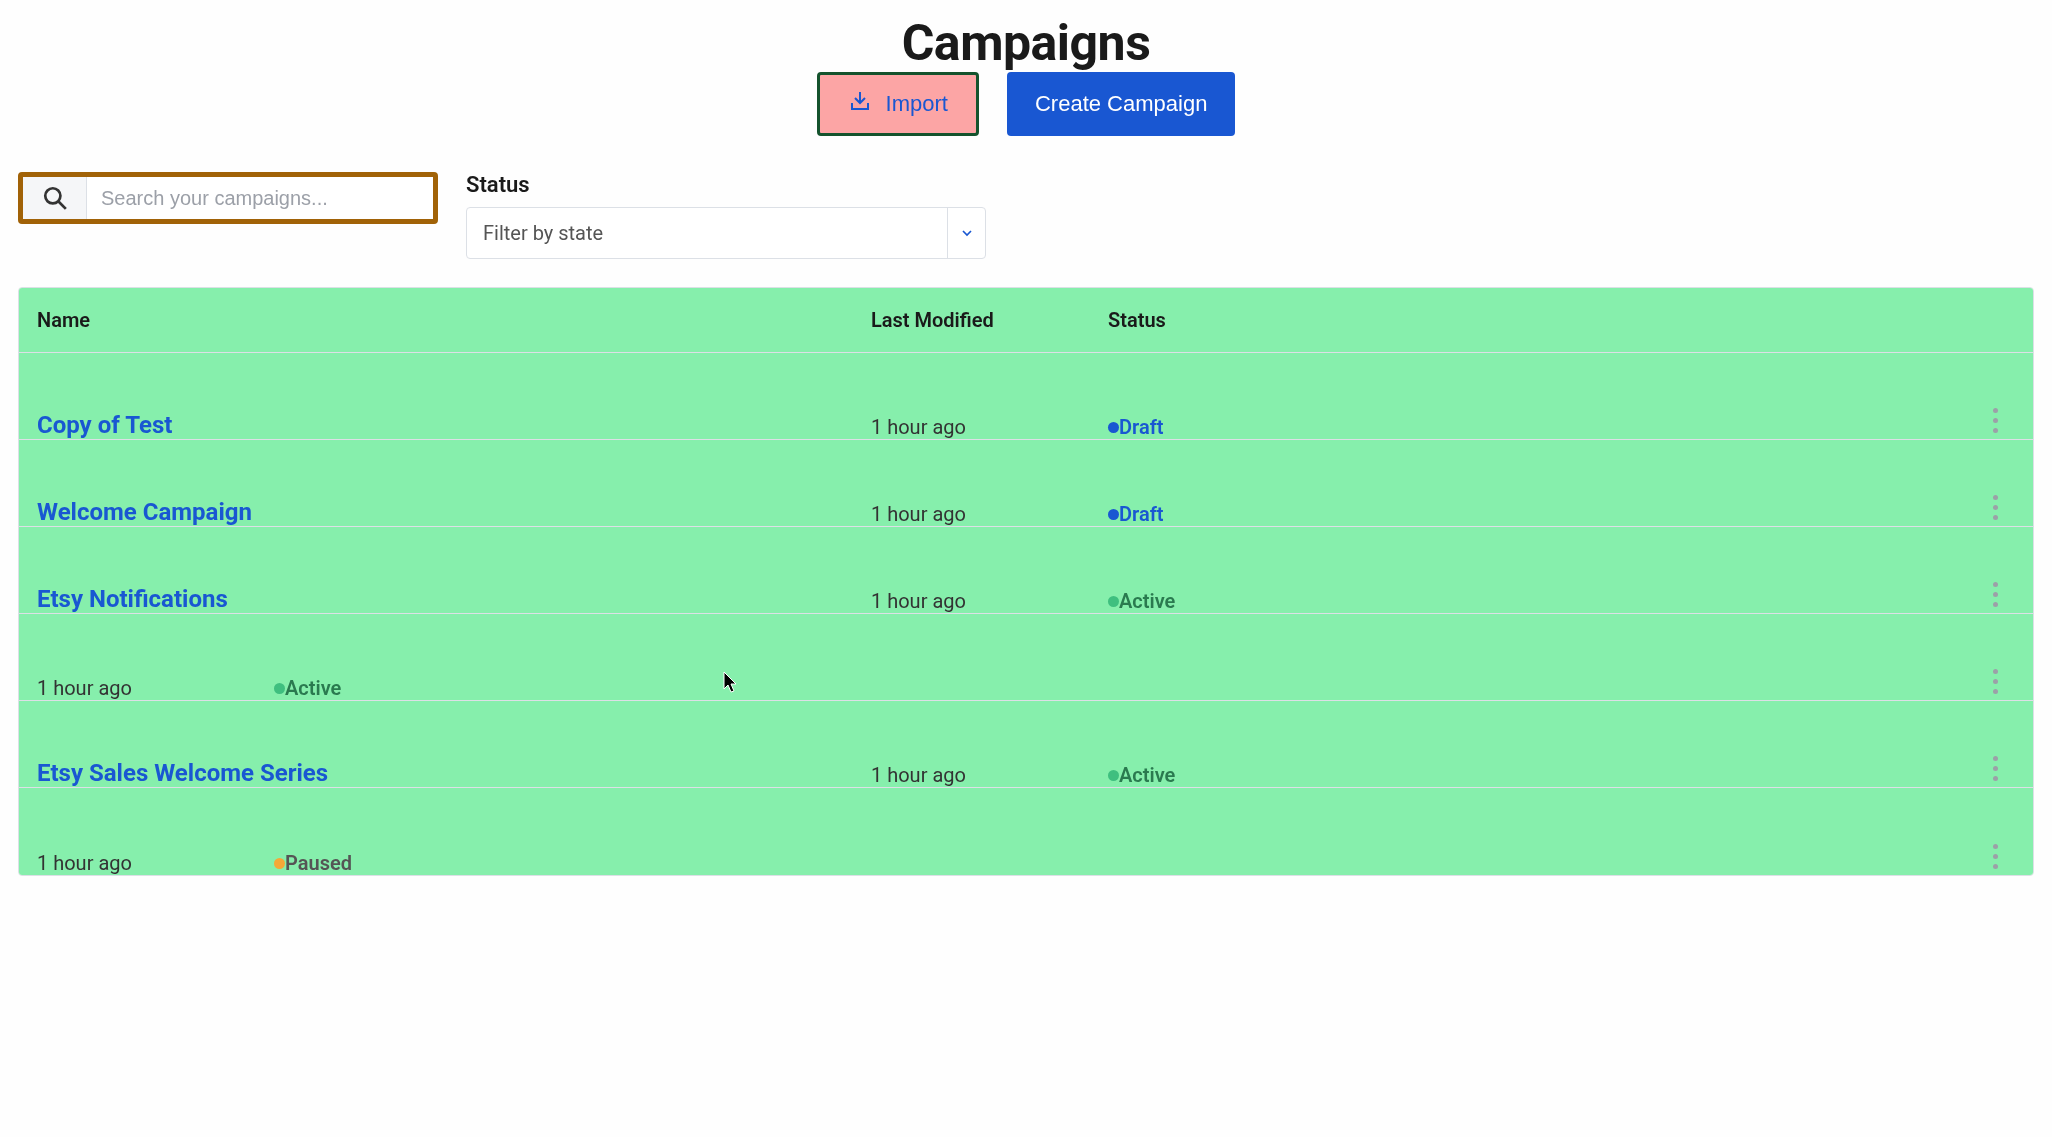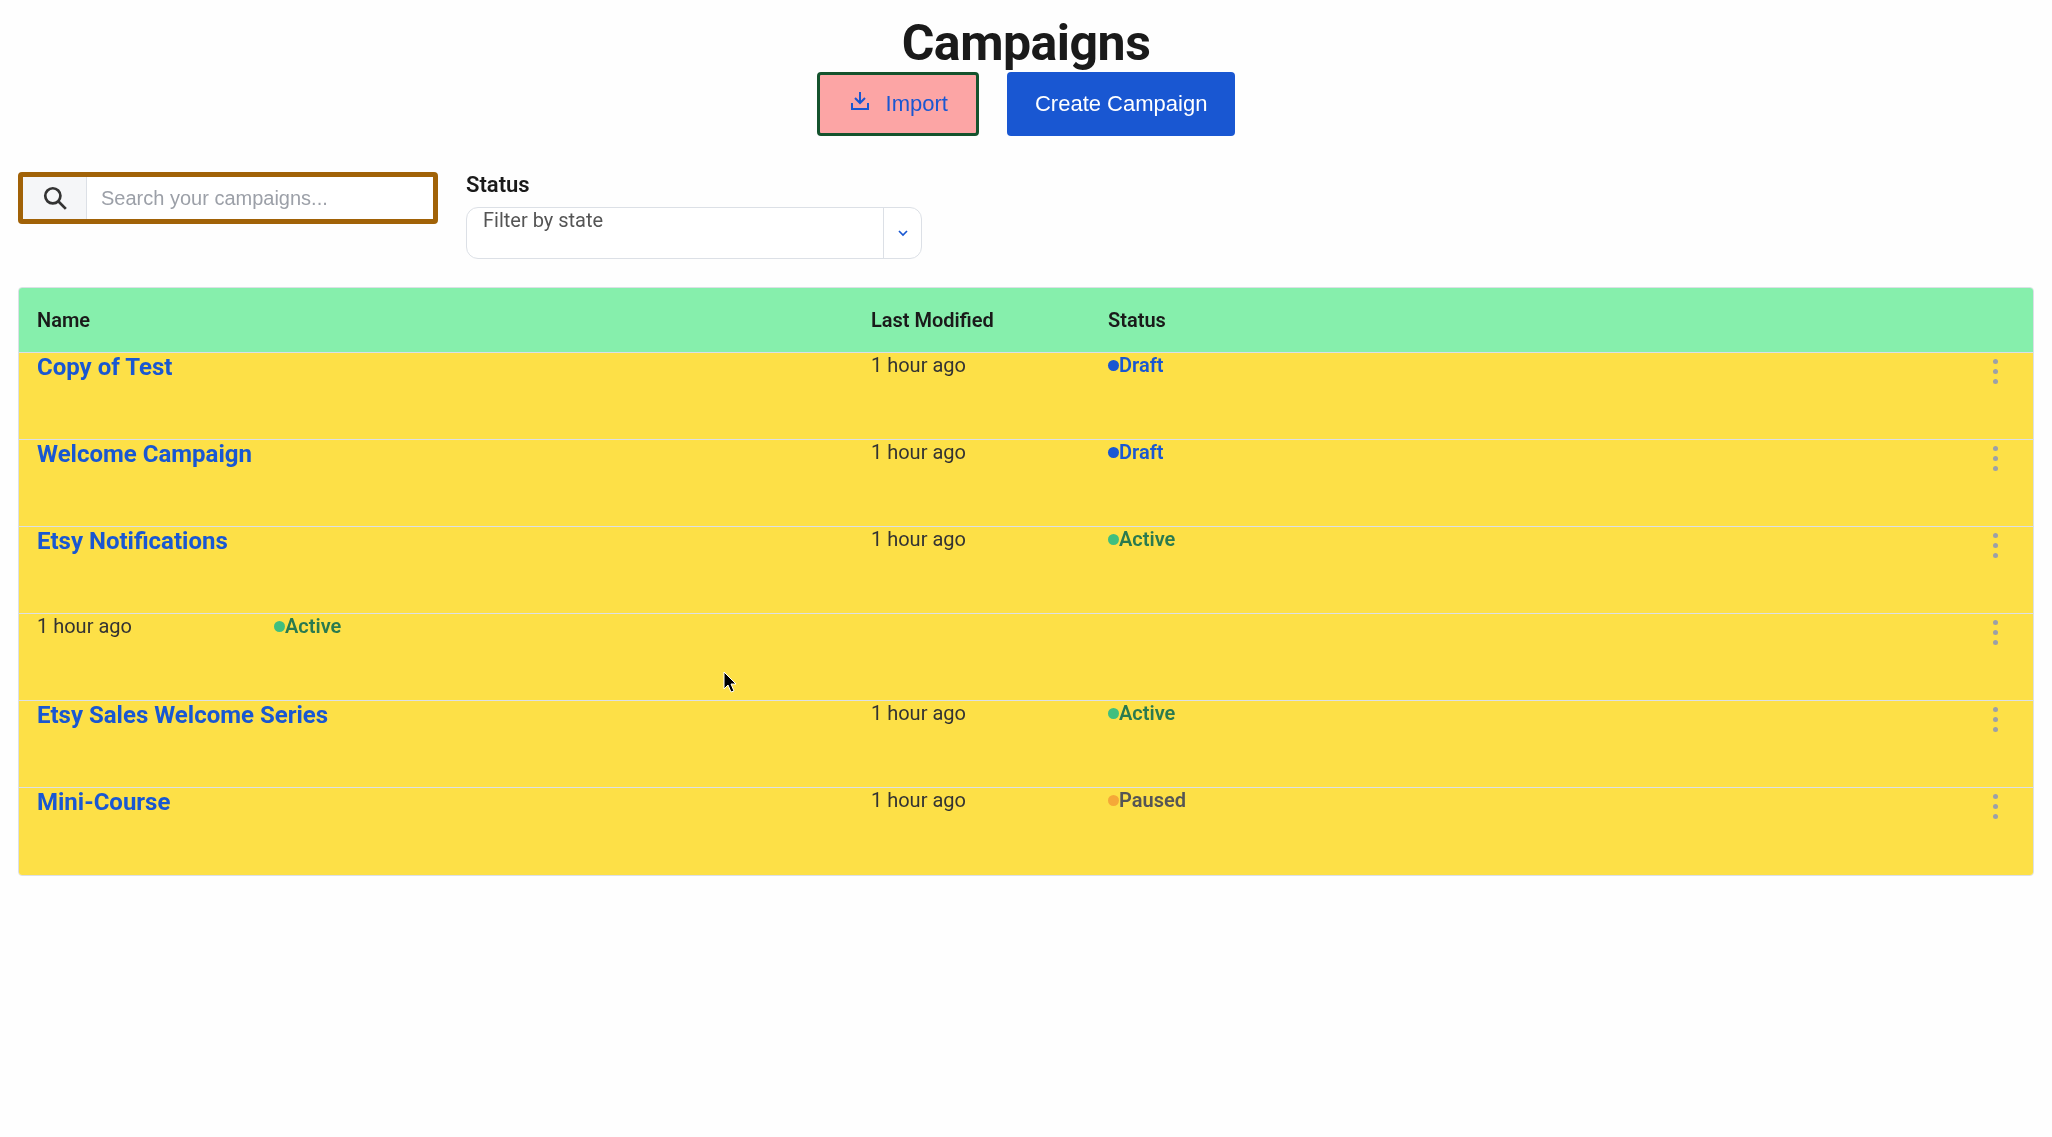--- a/index.html
+++ b/index.html
@@ -122,24 +122,24 @@
       background: #fff;
     }
     
     .search-input::placeholder {
       color: #9ca0a8;
     }
     
     .select-wrapper {
       position: relative;
       display: flex;
-      align-items: flex-start;
+      align-items: center;
       border: 1px solid #dce0e6;
-      border-radius: 12px;
-      width: 456px;
+      border-radius: 4px;
+      width: 520px;
       height: 52px;
       background: #fff;
       cursor: pointer;
     }
     
     .select-text {
       flex: 1;
       padding: 0 16px;
       font-size: 20px;
       color: #555;
@@ -170,25 +170,25 @@
     
     .table-header {
       display: flex;
       padding: 20px 18px;
       border-bottom: 1px solid #dce0e6;
       background: #86efac;
     }
     
     .table-row {
       display: flex;
-      align-items: flex-start;
+      align-items: flex-end;
       padding: 0 18px;
       height: 87px;
       border-bottom: 1px solid #dce0e6;
-      background: #fde047;
+      background: #86efac;
     }
     
     .table-row:last-child {
       border-bottom: none;
     }
     
     .col-name {
       flex: 0 0 834px;
     }
     
@@ -394,21 +394,20 @@
           </span></div>
         <div class="col-actions">
           <div class="more-icon">
             <span class="more-dot"></span>
             <span class="more-dot"></span>
             <span class="more-dot"></span>
           </div>
         </div>
       </div>
       <div class="table-row">
-        <div class="col-name"><a class="campaign-name">Mini-Course</a></div>
         <div class="col-modified"><span class="modified-text">1 hour ago</span></div>
         <div class="col-status"><span class="status-badge status-paused">
             <span class="status-dot"></span>
             <span class="status-text">Paused</span>
           </span></div>
         <div class="col-actions">
           <div class="more-icon">
             <span class="more-dot"></span>
             <span class="more-dot"></span>
             <span class="more-dot"></span>

